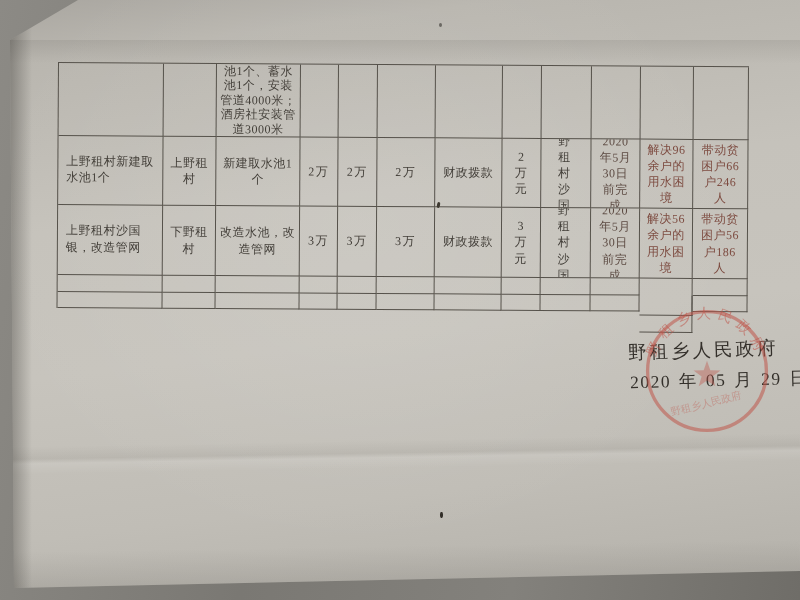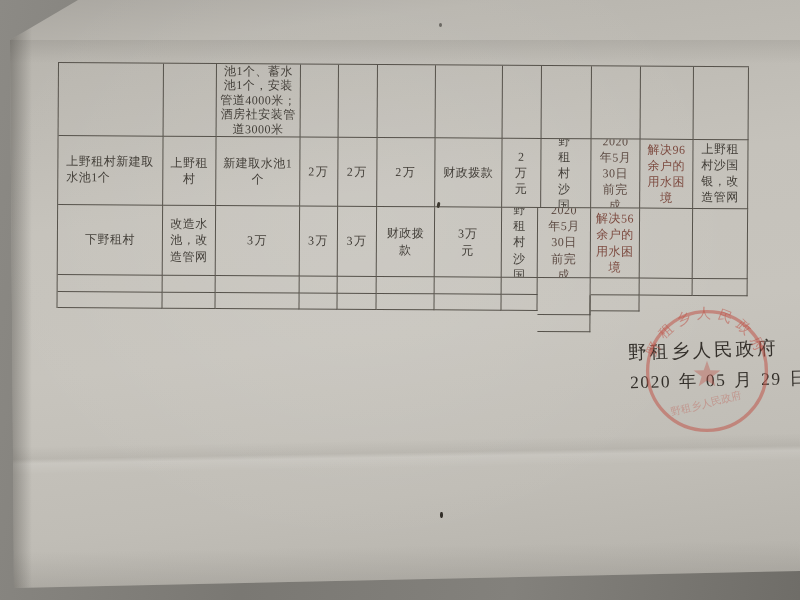--- a/index.html
+++ b/index.html
@@ -113,32 +113,34 @@
       <div class="cell r1 c1">上野租村</div>
       <div class="cell r1 c2">新建取水池1个</div>
       <div class="cell r1 c3">2万</div>
       <div class="cell r1 c4">2万</div>
       <div class="cell r1 c5">2万</div>
       <div class="cell r1 c6">财政拨款</div>
       <div class="cell r1 c7">2万元</div>
       <div class="cell r1 c8">上野租村沙国银</div>
       <div class="cell r1 c9">2020年5月30日前完成</div>
       <div class="cell r1 c10">解决96余户的用水困境</div>
+      <div class="cell r1 c11">带动贫困户66户246人</div>
 
       <div class="cell r2 c0">上野租村沙国银，改造管网</div>
       <div class="cell r2 c1">下野租村</div>
       <div class="cell r2 c2">改造水池，改造管网</div>
       <div class="cell r2 c3">3万</div>
       <div class="cell r2 c4">3万</div>
       <div class="cell r2 c5">3万</div>
       <div class="cell r2 c6">财政拨款</div>
       <div class="cell r2 c7">3万元</div>
       <div class="cell r2 c8">上野租村沙国银</div>
       <div class="cell r2 c9">2020年5月30日前完成</div>
       <div class="cell r2 c10">解决56余户的用水困境</div>
+      <div class="cell r2 c11">带动贫困户56户186人</div>
 
       <div class="cell r3 c0"></div>
       <div class="cell r3 c1"></div>
       <div class="cell r3 c2"></div>
       <div class="cell r3 c3"></div>
       <div class="cell r3 c4"></div>
       <div class="cell r3 c5"></div>
       <div class="cell r3 c6"></div>
       <div class="cell r3 c7"></div>
       <div class="cell r3 c8"></div>

